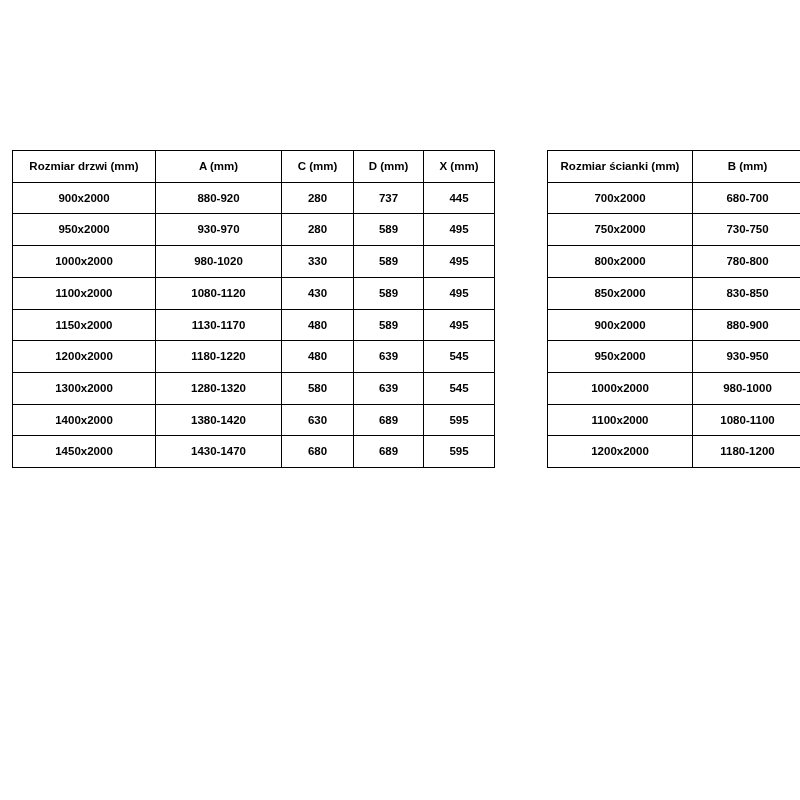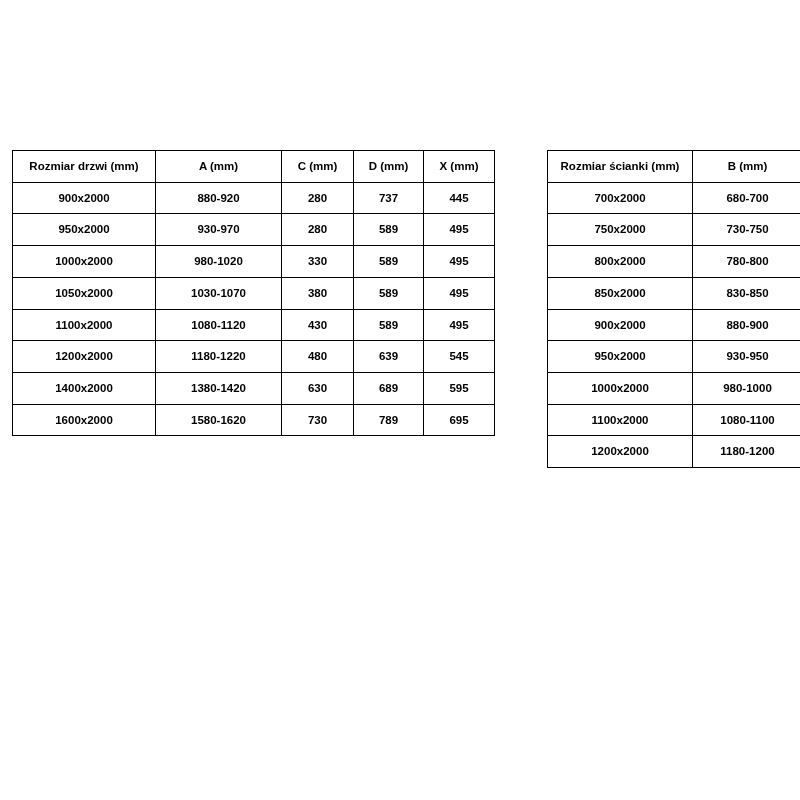--- a/index.html
+++ b/index.html
@@ -103,53 +103,60 @@
           <td>495</td>
         </tr>
         <tr>
           <td>1000x2000</td>
           <td>980-1020</td>
           <td>330</td>
           <td>589</td>
           <td>495</td>
         </tr>
         <tr>
-          <td>1050x2000</td>
-          <td>1030-1070</td>
-          <td>380</td>
-          <td>589</td>
-          <td>495</td>
-        </tr>
-        <tr>
           <td>1100x2000</td>
           <td>1080-1120</td>
           <td>430</td>
+          <td>589</td>
+          <td>495</td>
+        </tr>
+        <tr>
+          <td>1150x2000</td>
+          <td>1130-1170</td>
+          <td>480</td>
           <td>589</td>
           <td>495</td>
         </tr>
         <tr>
           <td>1200x2000</td>
           <td>1180-1220</td>
           <td>480</td>
           <td>639</td>
           <td>545</td>
         </tr>
         <tr>
+          <td>1300x2000</td>
+          <td>1280-1320</td>
+          <td>580</td>
+          <td>639</td>
+          <td>545</td>
+        </tr>
+        <tr>
           <td>1400x2000</td>
           <td>1380-1420</td>
           <td>630</td>
           <td>689</td>
           <td>595</td>
         </tr>
         <tr>
-          <td>1600x2000</td>
-          <td>1580-1620</td>
-          <td>730</td>
-          <td>789</td>
-          <td>695</td>
+          <td>1450x2000</td>
+          <td>1430-1470</td>
+          <td>680</td>
+          <td>689</td>
+          <td>595</td>
         </tr>
       </tbody>
     </table>
   </div>
 
   <div class="table-wrap wall">
     <table class="wall">
       <colgroup>
         <col class="c0">
           <col class="c1">

